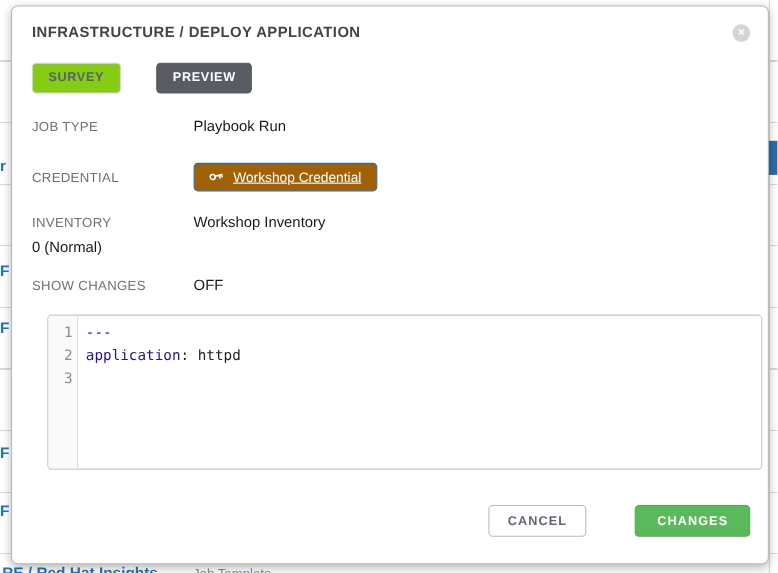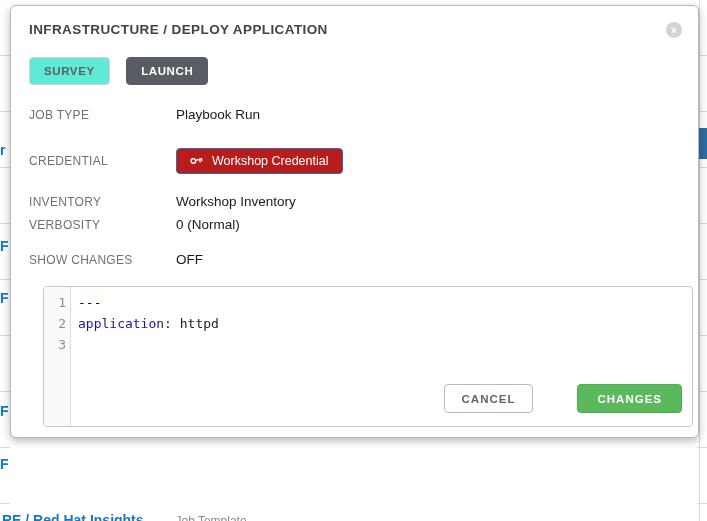--- a/index.html
+++ b/index.html
@@ -24,21 +24,21 @@
   .bg-right::before { content:""; position:absolute; left:2px; top:0; bottom:0; width:1px; background:#d9d9d9; }
   .bg-frag { position: absolute; left: 0; color: #1778c3; font-weight: bold; font-size: 14px; }
   .bg-blue-rect { position: absolute; right: 0; top: 128px; width: 9px; height: 31px; background: #2d6ca2; }
   .bg-bottom-row { position: absolute; left: 2px; top: 512px; white-space: nowrap; font-size: 14px; }
   .bg-bottom-row .bg-name { color: #1778c3; font-weight: bold; margin-right: 28px; }
   .bg-bottom-row .bg-type { color: #848992; font-size: 12px; }
 
   
   .modal {
     position: absolute; left: 10px; top: 5px;
-    width: 689px; height: 433px;
+    width: 689px; height: 508px;
     background: #ffffff;
     border: 1px solid #b9b9b9;
     border-radius: 6px;
     box-shadow: 0 3px 9px rgba(0,0,0,0.28);
     padding: 16px 18px;
   }
 
   .modal-header { position: relative; margin-bottom: 20px; }
   .modal-title {
     font-size: 13.5px; font-weight: bold; color: #40444a;
@@ -54,46 +54,47 @@
   }
 
   .tabs { margin-bottom: 22px; }
   .tab-btn {
     display: inline-block; height: 28px; padding: 0 14px;
     border-radius: 4px; font-size: 11.5px; font-weight: bold;
     letter-spacing: 0.6px; cursor: pointer;
     font-family: "Liberation Sans", sans-serif;
   }
   .tab-survey {
-    background: #5eead4; border: 1px solid #d4d4d4; color: #5b6069;
-    margin-right: 12px;
+    background: #84cc16; border: 1px solid #d4d4d4; color: #5b6069;
+    margin-right: 28px;
   }
   .tab-preview {
     background: #575d63; border: 1px solid #575d63; color: #ffffff;
   }
 
   .field-row { display: flex; align-items: center; }
   .field-label {
     width: 147px; flex: 0 0 147px;
     font-size: 12px; color: #6d7176; letter-spacing: 0.3px;
   }
   .field-value { font-size: 13.5px; color: #16191d; }
 
   .row-jobtype { margin-bottom: 26px; }
   .row-credential { margin-bottom: 20px; }
   .row-inventory { margin-bottom: 8px; }
   .row-verbosity { margin-bottom: 20px; }
   .row-showchanges { margin-bottom: 19px; align-items: flex-end; }
 
   .credential-btn {
     display: inline-flex; align-items: center; gap: 8px;
-    background: #b91c1c; border: 1px solid #2e6da4; color: #ffffff;
+    background: #a16207; border: 1px solid #2e6da4; color: #ffffff;
     border-radius: 4px; height: 26px; padding: 0 13px;
     font-size: 12.5px; cursor: pointer;
     font-family: "Liberation Sans", sans-serif;
+    text-decoration: underline;
   }
   .key-icon { display: inline-block; transform: rotate(-15deg); }
 
   .extra-vars-label {
     font-size: 12px; color: #6d7176; letter-spacing: 0.3px;
     margin-bottom: 7px;
   }
   .editor {
     margin-left: 14px; width: 650px; height: 141px;
     border: 1px solid #c6c6c6; border-radius: 4px;
@@ -152,21 +153,21 @@
 
 <div class="modal">
 
   <div class="modal-header">
     <div class="modal-title">INFRASTRUCTURE / DEPLOY APPLICATION</div>
     <button class="close-btn">×</button>
   </div>
 
   <div class="tabs">
     <button class="tab-btn tab-survey">SURVEY</button>
-    <button class="tab-btn tab-preview">LAUNCH</button>
+    <button class="tab-btn tab-preview">PREVIEW</button>
   </div>
 
   <div class="field-row row-jobtype">
     <span class="field-label">JOB TYPE</span>
     <span class="field-value">Playbook Run</span>
   </div>
 
   <div class="field-row row-credential">
     <span class="field-label">CREDENTIAL</span>
     <button class="credential-btn">
@@ -179,21 +180,20 @@
       <span>Workshop Credential</span>
     </button>
   </div>
 
   <div class="field-row row-inventory">
     <span class="field-label">INVENTORY</span>
     <span class="field-value">Workshop Inventory</span>
   </div>
 
   <div class="field-row row-verbosity">
-    <span class="field-label">VERBOSITY</span>
     <span class="field-value">0 (Normal)</span>
   </div>
 
   <div class="field-row row-showchanges">
     <span class="field-label">SHOW CHANGES</span>
     <span class="field-value">OFF</span>
   </div>
 
 
   <div class="editor">

